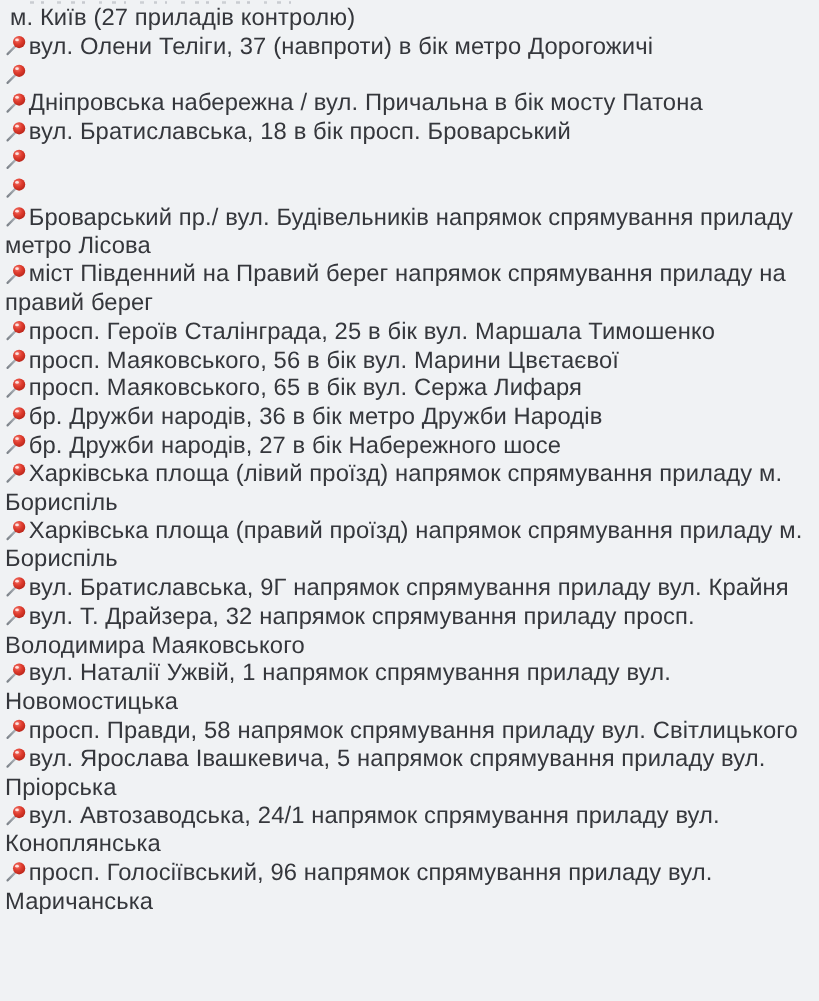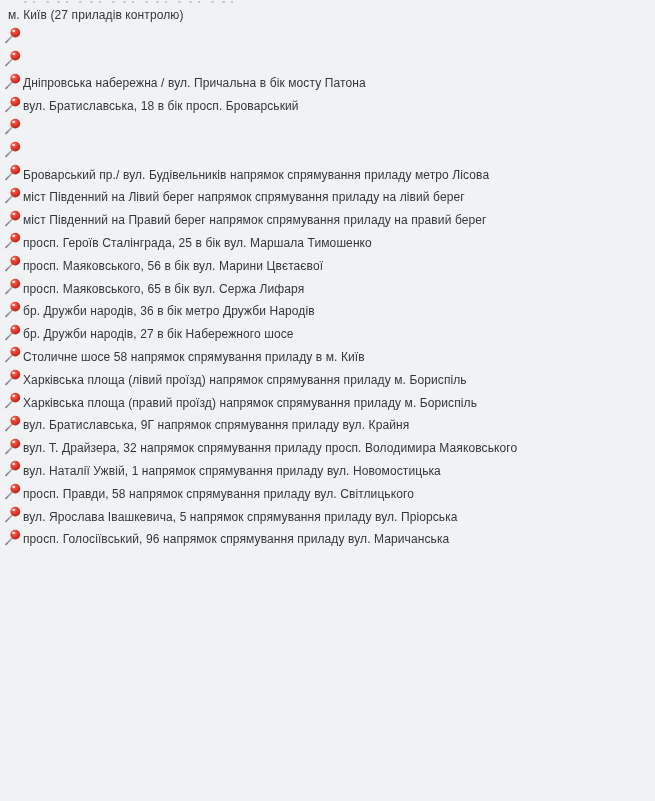--- a/index.html
+++ b/index.html
@@ -14,21 +14,21 @@
     height: 801px;
     overflow: hidden;
     background: var(--bg);
     font-family: "Liberation Sans", "DejaVu Sans", sans-serif;
   }
   .post {
     width: 655px;
     height: 801px;
     padding: 1px 8px 0 4px;
     color: var(--text);
-    font-size: 12px;
+    font-size: 19px;
     line-height: 22.8px;
     letter-spacing: 0.1px;
     overflow: hidden;
     border-radius: 24px;
   }
   
   .remnant {
     height: 2px;
     width: 215px;
     margin-left: 20px;
@@ -79,64 +79,59 @@
 </svg>
 
 <div class="post">
   <div class="remnant"></div>
   <div class="title">м. Київ (27 приладів контролю)</div>
   <div>
   <div class="entry"><svg class="pin" viewBox="0 0 17 17">
           <path d="M2 15.3 L8.8 8.5" stroke="url(#needleGrad)" stroke-width="1.7" stroke-linecap="round" fill="none"></path>
           <circle cx="11.3" cy="5.6" r="4.9" fill="url(#pinGrad)"></circle>
           <ellipse cx="9.6" cy="3.9" rx="1.5" ry="1.1" fill="#ffffff" opacity="0.8"></ellipse>
+        </svg><span class="entry-text">вул. Олени Теліги, 37 (навпроти) в бік метро Дорогожичі</span></div>
+
+  <div class="entry"><svg class="pin" viewBox="0 0 17 17">
+          <path d="M2 15.3 L8.8 8.5" stroke="url(#needleGrad)" stroke-width="1.7" stroke-linecap="round" fill="none"></path>
+          <circle cx="11.3" cy="5.6" r="4.9" fill="url(#pinGrad)"></circle>
+          <ellipse cx="9.6" cy="3.9" rx="1.5" ry="1.1" fill="#ffffff" opacity="0.8"></ellipse>
         </svg></div>
 
   <div class="entry"><svg class="pin" viewBox="0 0 17 17">
           <path d="M2 15.3 L8.8 8.5" stroke="url(#needleGrad)" stroke-width="1.7" stroke-linecap="round" fill="none"></path>
           <circle cx="11.3" cy="5.6" r="4.9" fill="url(#pinGrad)"></circle>
           <ellipse cx="9.6" cy="3.9" rx="1.5" ry="1.1" fill="#ffffff" opacity="0.8"></ellipse>
+        </svg><span class="entry-text">Дніпровська набережна / вул. Причальна в бік мосту Патона</span></div>
+
+  <div class="entry"><svg class="pin" viewBox="0 0 17 17">
+          <path d="M2 15.3 L8.8 8.5" stroke="url(#needleGrad)" stroke-width="1.7" stroke-linecap="round" fill="none"></path>
+          <circle cx="11.3" cy="5.6" r="4.9" fill="url(#pinGrad)"></circle>
+          <ellipse cx="9.6" cy="3.9" rx="1.5" ry="1.1" fill="#ffffff" opacity="0.8"></ellipse>
+        </svg><span class="entry-text">вул. Братиславська, 18 в бік просп. Броварський</span></div>
+
+  <div class="entry"><svg class="pin" viewBox="0 0 17 17">
+          <path d="M2 15.3 L8.8 8.5" stroke="url(#needleGrad)" stroke-width="1.7" stroke-linecap="round" fill="none"></path>
+          <circle cx="11.3" cy="5.6" r="4.9" fill="url(#pinGrad)"></circle>
+          <ellipse cx="9.6" cy="3.9" rx="1.5" ry="1.1" fill="#ffffff" opacity="0.8"></ellipse>
         </svg></div>
 
   <div class="entry"><svg class="pin" viewBox="0 0 17 17">
           <path d="M2 15.3 L8.8 8.5" stroke="url(#needleGrad)" stroke-width="1.7" stroke-linecap="round" fill="none"></path>
           <circle cx="11.3" cy="5.6" r="4.9" fill="url(#pinGrad)"></circle>
           <ellipse cx="9.6" cy="3.9" rx="1.5" ry="1.1" fill="#ffffff" opacity="0.8"></ellipse>
-        </svg><span class="entry-text">Дніпровська набережна / вул. Причальна в бік мосту Патона</span></div>
-
-  <div class="entry"><svg class="pin" viewBox="0 0 17 17">
-          <path d="M2 15.3 L8.8 8.5" stroke="url(#needleGrad)" stroke-width="1.7" stroke-linecap="round" fill="none"></path>
-          <circle cx="11.3" cy="5.6" r="4.9" fill="url(#pinGrad)"></circle>
-          <ellipse cx="9.6" cy="3.9" rx="1.5" ry="1.1" fill="#ffffff" opacity="0.8"></ellipse>
-        </svg><span class="entry-text">вул. Братиславська, 18 в бік просп. Броварський</span></div>
-
-  <div class="entry"><svg class="pin" viewBox="0 0 17 17">
-          <path d="M2 15.3 L8.8 8.5" stroke="url(#needleGrad)" stroke-width="1.7" stroke-linecap="round" fill="none"></path>
-          <circle cx="11.3" cy="5.6" r="4.9" fill="url(#pinGrad)"></circle>
-          <ellipse cx="9.6" cy="3.9" rx="1.5" ry="1.1" fill="#ffffff" opacity="0.8"></ellipse>
         </svg></div>
 
   <div class="entry"><svg class="pin" viewBox="0 0 17 17">
           <path d="M2 15.3 L8.8 8.5" stroke="url(#needleGrad)" stroke-width="1.7" stroke-linecap="round" fill="none"></path>
           <circle cx="11.3" cy="5.6" r="4.9" fill="url(#pinGrad)"></circle>
           <ellipse cx="9.6" cy="3.9" rx="1.5" ry="1.1" fill="#ffffff" opacity="0.8"></ellipse>
-        </svg></div>
-
-  <div class="entry"><svg class="pin" viewBox="0 0 17 17">
-          <path d="M2 15.3 L8.8 8.5" stroke="url(#needleGrad)" stroke-width="1.7" stroke-linecap="round" fill="none"></path>
-          <circle cx="11.3" cy="5.6" r="4.9" fill="url(#pinGrad)"></circle>
-          <ellipse cx="9.6" cy="3.9" rx="1.5" ry="1.1" fill="#ffffff" opacity="0.8"></ellipse>
         </svg><span class="entry-text">Броварський пр./ вул. Будівельників напрямок спрямування приладу метро Лісова</span></div>
 
 
-  <div class="entry"><svg class="pin" viewBox="0 0 17 17">
-          <path d="M2 15.3 L8.8 8.5" stroke="url(#needleGrad)" stroke-width="1.7" stroke-linecap="round" fill="none"></path>
-          <circle cx="11.3" cy="5.6" r="4.9" fill="url(#pinGrad)"></circle>
-          <ellipse cx="9.6" cy="3.9" rx="1.5" ry="1.1" fill="#ffffff" opacity="0.8"></ellipse>
-        </svg><span class="entry-text">міст Південний на Лівий берег напрямок спрямування приладу на лівий берег</span></div>
 
   <div class="entry"><svg class="pin" viewBox="0 0 17 17">
           <path d="M2 15.3 L8.8 8.5" stroke="url(#needleGrad)" stroke-width="1.7" stroke-linecap="round" fill="none"></path>
           <circle cx="11.3" cy="5.6" r="4.9" fill="url(#pinGrad)"></circle>
           <ellipse cx="9.6" cy="3.9" rx="1.5" ry="1.1" fill="#ffffff" opacity="0.8"></ellipse>
         </svg><span class="entry-text">міст Південний на Правий берег напрямок спрямування приладу на правий берег</span></div>
 
   <div class="entry"><svg class="pin" viewBox="0 0 17 17">
           <path d="M2 15.3 L8.8 8.5" stroke="url(#needleGrad)" stroke-width="1.7" stroke-linecap="round" fill="none"></path>
           <circle cx="11.3" cy="5.6" r="4.9" fill="url(#pinGrad)"></circle>
@@ -160,25 +155,20 @@
           <circle cx="11.3" cy="5.6" r="4.9" fill="url(#pinGrad)"></circle>
           <ellipse cx="9.6" cy="3.9" rx="1.5" ry="1.1" fill="#ffffff" opacity="0.8"></ellipse>
         </svg><span class="entry-text">бр. Дружби народів, 36 в бік метро Дружби Народів</span></div>
 
   <div class="entry"><svg class="pin" viewBox="0 0 17 17">
           <path d="M2 15.3 L8.8 8.5" stroke="url(#needleGrad)" stroke-width="1.7" stroke-linecap="round" fill="none"></path>
           <circle cx="11.3" cy="5.6" r="4.9" fill="url(#pinGrad)"></circle>
           <ellipse cx="9.6" cy="3.9" rx="1.5" ry="1.1" fill="#ffffff" opacity="0.8"></ellipse>
         </svg><span class="entry-text">бр. Дружби народів, 27 в бік Набережного шосе</span></div>
 
-  <div class="entry"><svg class="pin" viewBox="0 0 17 17">
-          <path d="M2 15.3 L8.8 8.5" stroke="url(#needleGrad)" stroke-width="1.7" stroke-linecap="round" fill="none"></path>
-          <circle cx="11.3" cy="5.6" r="4.9" fill="url(#pinGrad)"></circle>
-          <ellipse cx="9.6" cy="3.9" rx="1.5" ry="1.1" fill="#ffffff" opacity="0.8"></ellipse>
-        </svg><span class="entry-text">Столичне шосе 58 напрямок спрямування приладу в м. Київ</span></div>
 
 
   <div class="entry"><svg class="pin" viewBox="0 0 17 17">
           <path d="M2 15.3 L8.8 8.5" stroke="url(#needleGrad)" stroke-width="1.7" stroke-linecap="round" fill="none"></path>
           <circle cx="11.3" cy="5.6" r="4.9" fill="url(#pinGrad)"></circle>
           <ellipse cx="9.6" cy="3.9" rx="1.5" ry="1.1" fill="#ffffff" opacity="0.8"></ellipse>
         </svg><span class="entry-text">Харківська площа (лівий проїзд) напрямок спрямування приладу м. Бориспіль</span></div>
 
   <div class="entry"><svg class="pin" viewBox="0 0 17 17">
           <path d="M2 15.3 L8.8 8.5" stroke="url(#needleGrad)" stroke-width="1.7" stroke-linecap="round" fill="none"></path>
@@ -209,20 +199,25 @@
           <circle cx="11.3" cy="5.6" r="4.9" fill="url(#pinGrad)"></circle>
           <ellipse cx="9.6" cy="3.9" rx="1.5" ry="1.1" fill="#ffffff" opacity="0.8"></ellipse>
         </svg><span class="entry-text">просп. Правди, 58 напрямок спрямування приладу вул. Світлицького</span></div>
 
   <div class="entry"><svg class="pin" viewBox="0 0 17 17">
           <path d="M2 15.3 L8.8 8.5" stroke="url(#needleGrad)" stroke-width="1.7" stroke-linecap="round" fill="none"></path>
           <circle cx="11.3" cy="5.6" r="4.9" fill="url(#pinGrad)"></circle>
           <ellipse cx="9.6" cy="3.9" rx="1.5" ry="1.1" fill="#ffffff" opacity="0.8"></ellipse>
         </svg><span class="entry-text">вул. Ярослава Івашкевича, 5 напрямок спрямування приладу вул. Пріорська</span></div>
 
+  <div class="entry"><svg class="pin" viewBox="0 0 17 17">
+          <path d="M2 15.3 L8.8 8.5" stroke="url(#needleGrad)" stroke-width="1.7" stroke-linecap="round" fill="none"></path>
+          <circle cx="11.3" cy="5.6" r="4.9" fill="url(#pinGrad)"></circle>
+          <ellipse cx="9.6" cy="3.9" rx="1.5" ry="1.1" fill="#ffffff" opacity="0.8"></ellipse>
+        </svg><span class="entry-text">вул. Автозаводська, 24/1 напрямок спрямування приладу вул. Коноплянська</span></div>
 
   <div class="entry"><svg class="pin" viewBox="0 0 17 17">
           <path d="M2 15.3 L8.8 8.5" stroke="url(#needleGrad)" stroke-width="1.7" stroke-linecap="round" fill="none"></path>
           <circle cx="11.3" cy="5.6" r="4.9" fill="url(#pinGrad)"></circle>
           <ellipse cx="9.6" cy="3.9" rx="1.5" ry="1.1" fill="#ffffff" opacity="0.8"></ellipse>
         </svg><span class="entry-text">просп. Голосіївський, 96 напрямок спрямування приладу вул. Маричанська</span></div>
 
 </div>
 </div>
 

